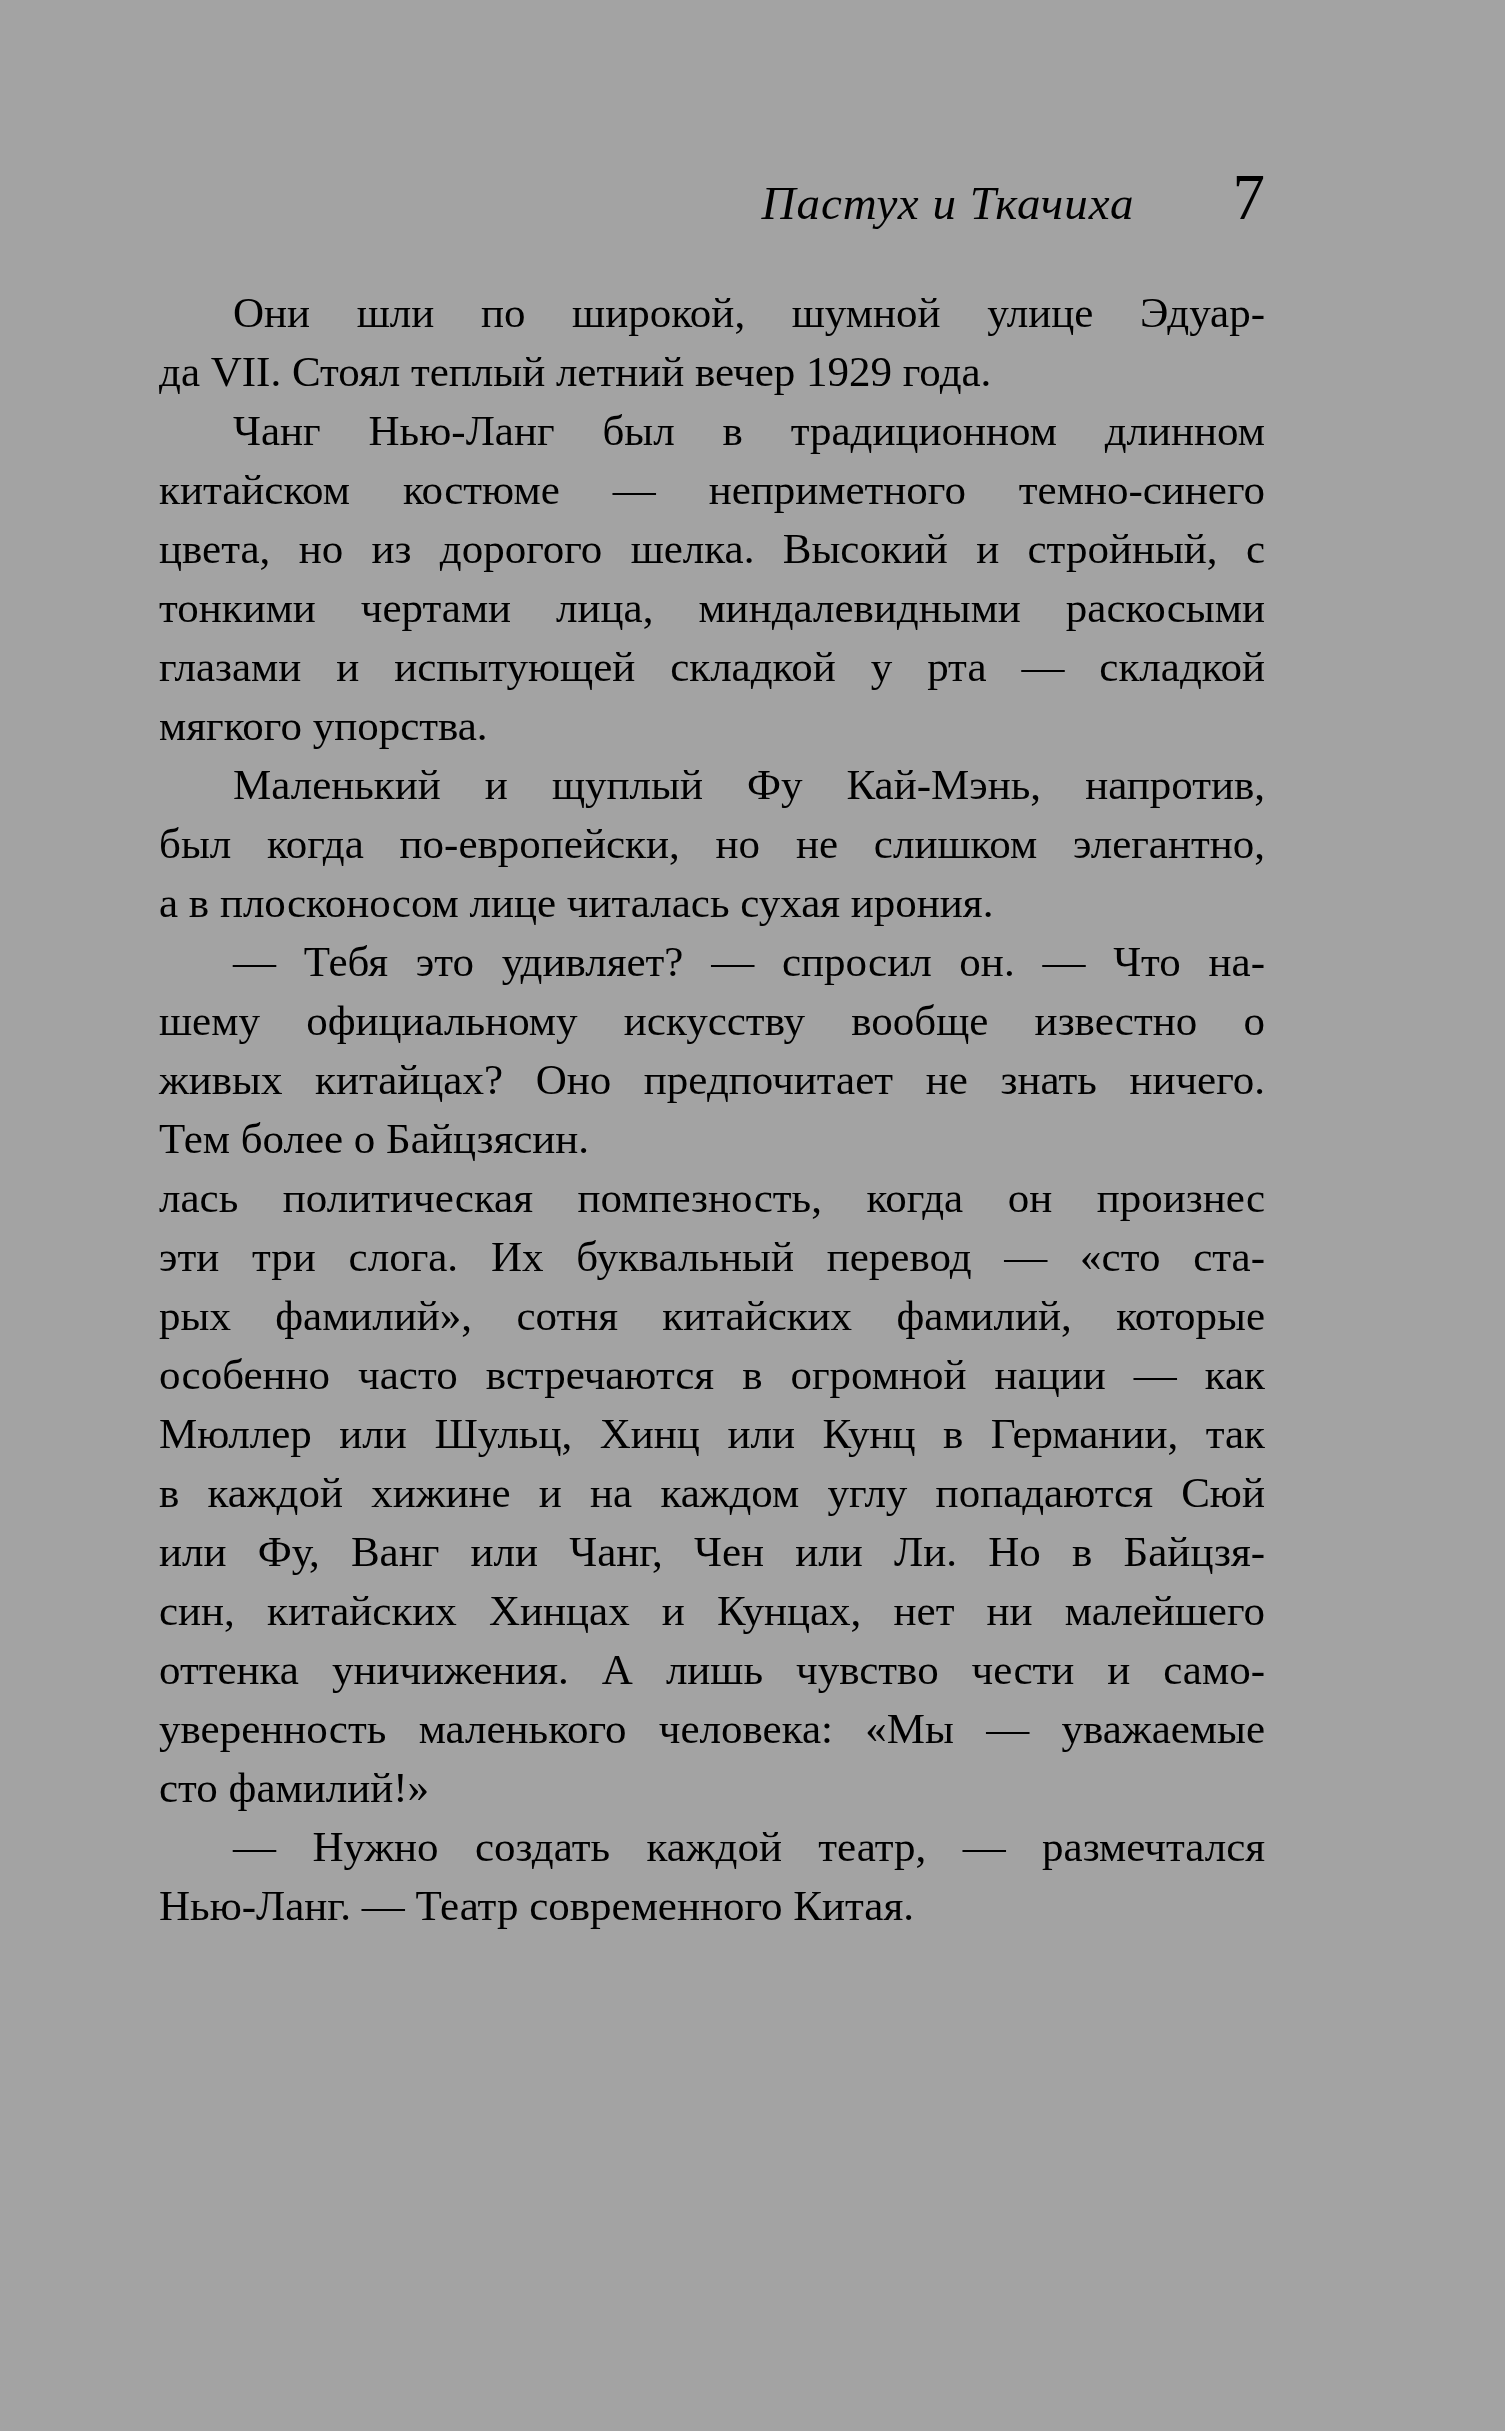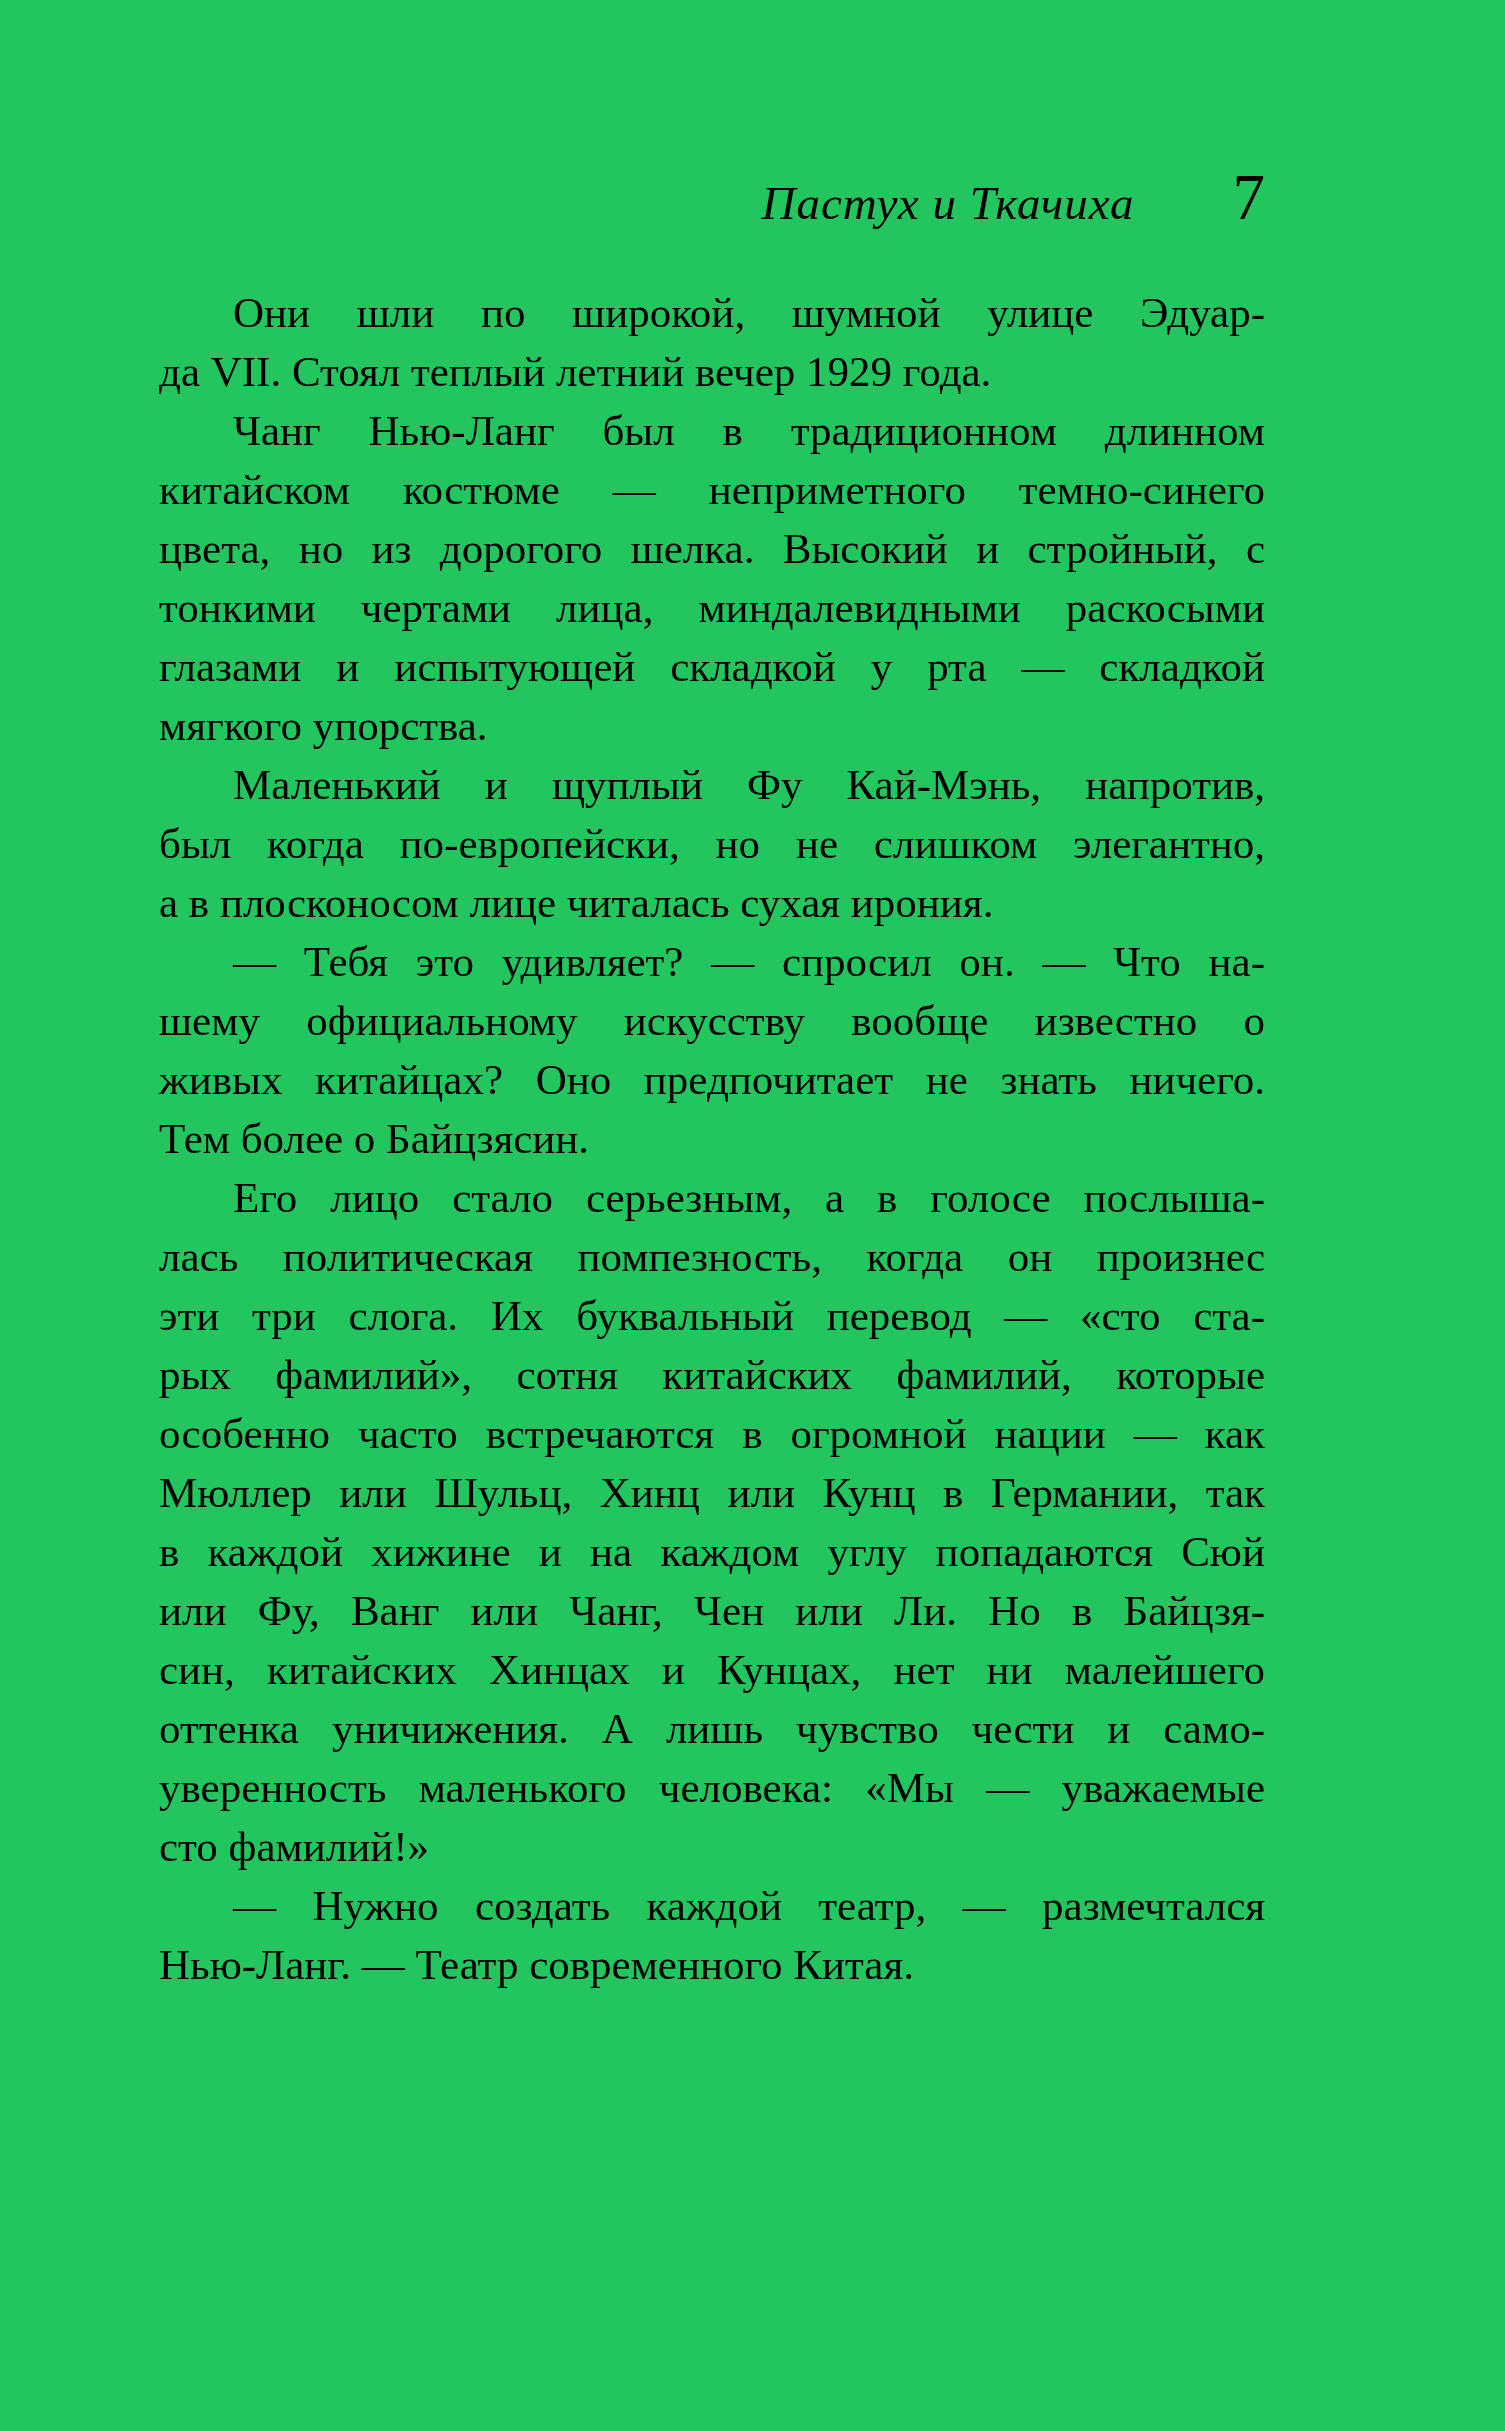--- a/index.html
+++ b/index.html
@@ -10,21 +10,21 @@
     width: 1506px;
     height: 2432px;
     background: #ffffff;
     font-family: "Liberation Serif", "DejaVu Serif", serif;
     color: #000000;
   }
   .page {
     position: relative;
     width: 1506px;
     height: 2432px;
-    background: #22c55e;
+    background: #a3a3a3;
     overflow: hidden;
   }
   .running-head {
     position: absolute;
     left: 159px;
     top: 165px;
     width: 1106px;
     display: flex;
     justify-content: flex-end;
     align-items: baseline;
@@ -90,21 +90,20 @@
         <div class="line">был когда по-европейски, но не слишком элегантно,</div>
         <div class="line last">а в плосконосом лице читалась сухая ирония.</div>
       </div>
       <div class="para">
         <div class="line indent">— Тебя это удивляет? — спросил он. — Что на-</div>
         <div class="line">шему официальному искусству вообще известно о</div>
         <div class="line">живых китайцах? Оно предпочитает не знать ничего.</div>
         <div class="line last">Тем более о Байцзясин.</div>
       </div>
       <div class="para">
-        <div class="line indent">Его лицо стало серьезным, а в голосе послыша-</div>
         <div class="line">лась политическая помпезность, когда он произнес</div>
         <div class="line">эти три слога. Их буквальный перевод — «сто ста-</div>
         <div class="line">рых фамилий», сотня китайских фамилий, которые</div>
         <div class="line">особенно часто встречаются в огромной нации — как</div>
         <div class="line">Мюллер или Шульц, Хинц или Кунц в Германии, так</div>
         <div class="line">в каждой хижине и на каждом углу попадаются Сюй</div>
         <div class="line">или Фу, Ванг или Чанг, Чен или Ли. Но в Байцзя-</div>
         <div class="line">син, китайских Хинцах и Кунцах, нет ни малейшего</div>
         <div class="line">оттенка уничижения. А лишь чувство чести и само-</div>
         <div class="line">уверенность маленького человека: «Мы — уважаемые</div>

